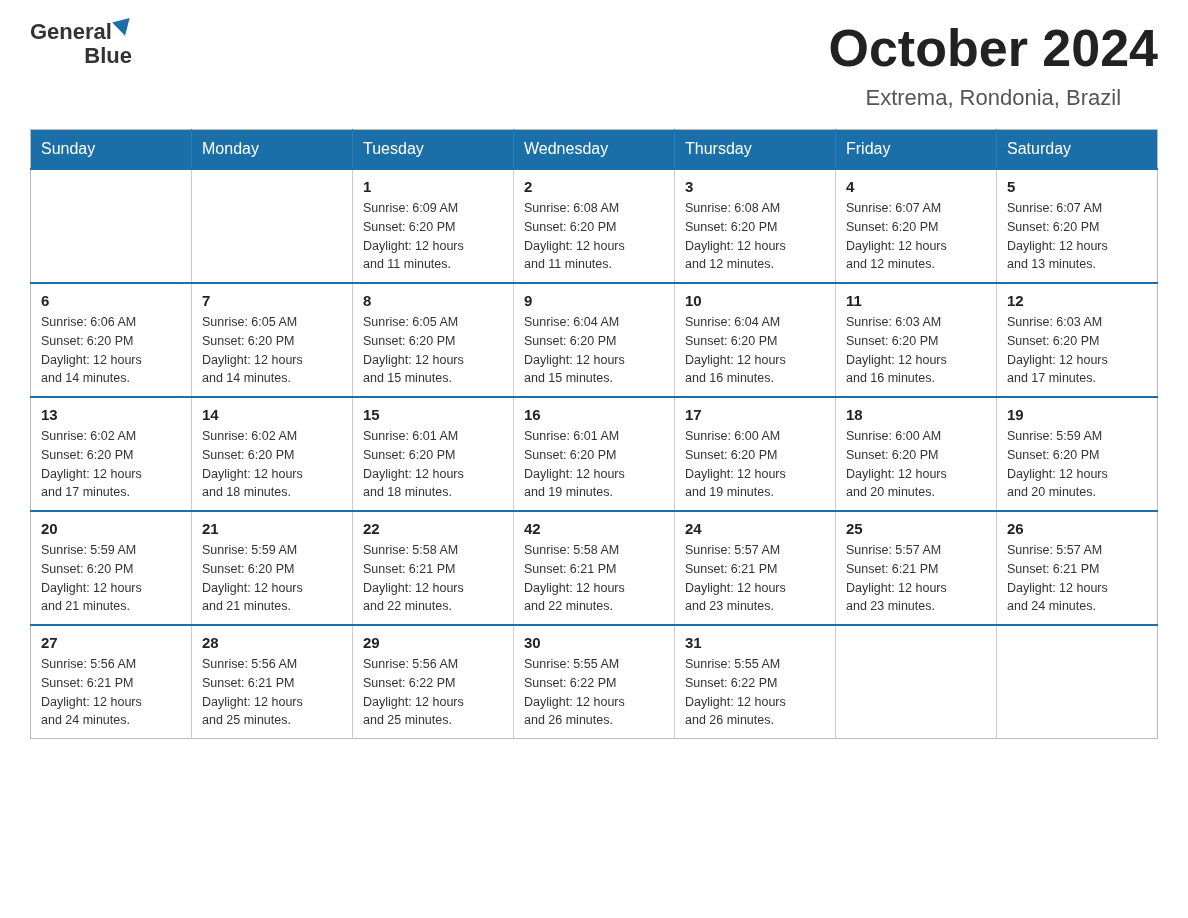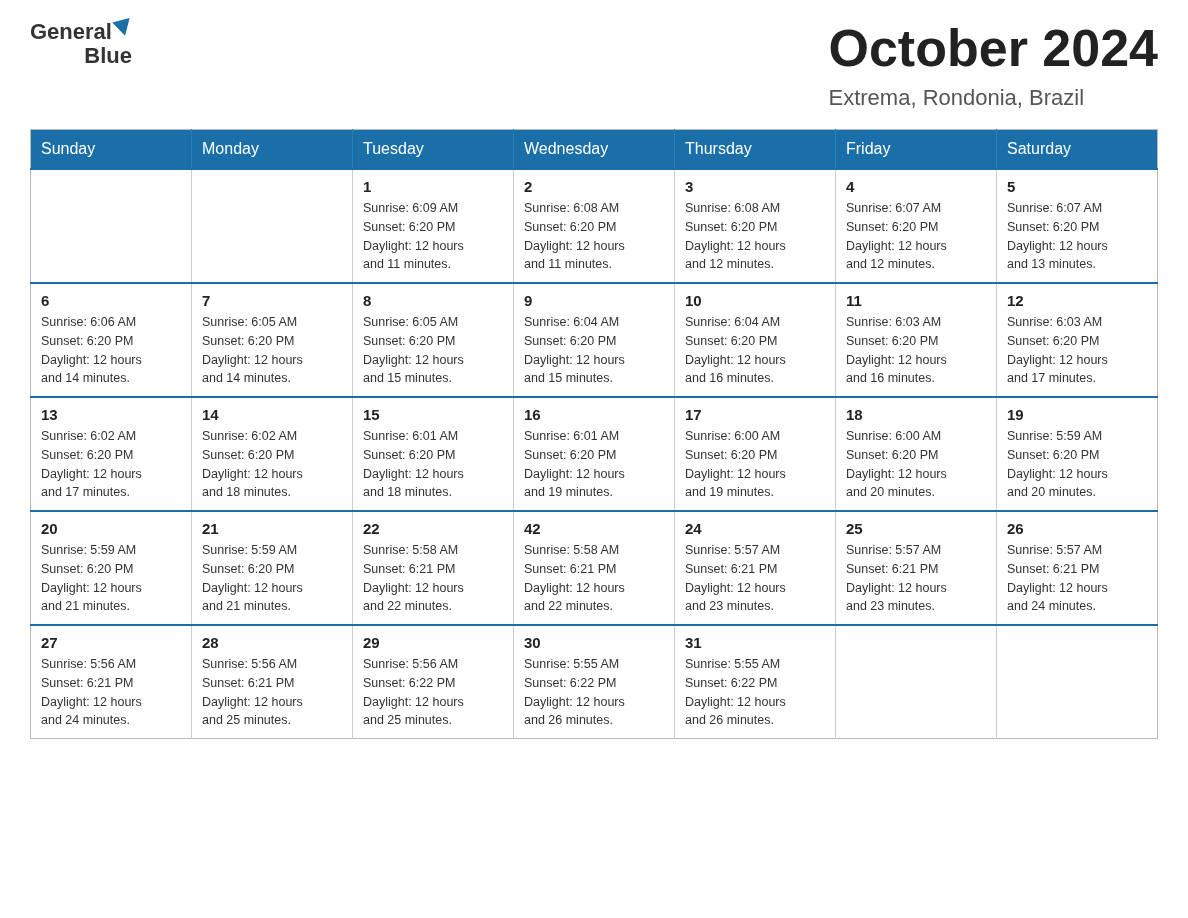--- a/index.html
+++ b/index.html
@@ -37,21 +37,21 @@
       margin-left: 2px;
       transform: rotate(-15deg);
       position: relative;
       top: -4px;
     }
     .logo-row {
       display: flex;
       align-items: center;
     }
     .title-block {
-      text-align: left;
+      text-align: center;
     }
     .month-title {
       font-size: 52px;
       font-weight: bold;
       color: #222;
       line-height: 1.1;
     }
     .location-title {
       font-size: 22px;
       color: #555;

